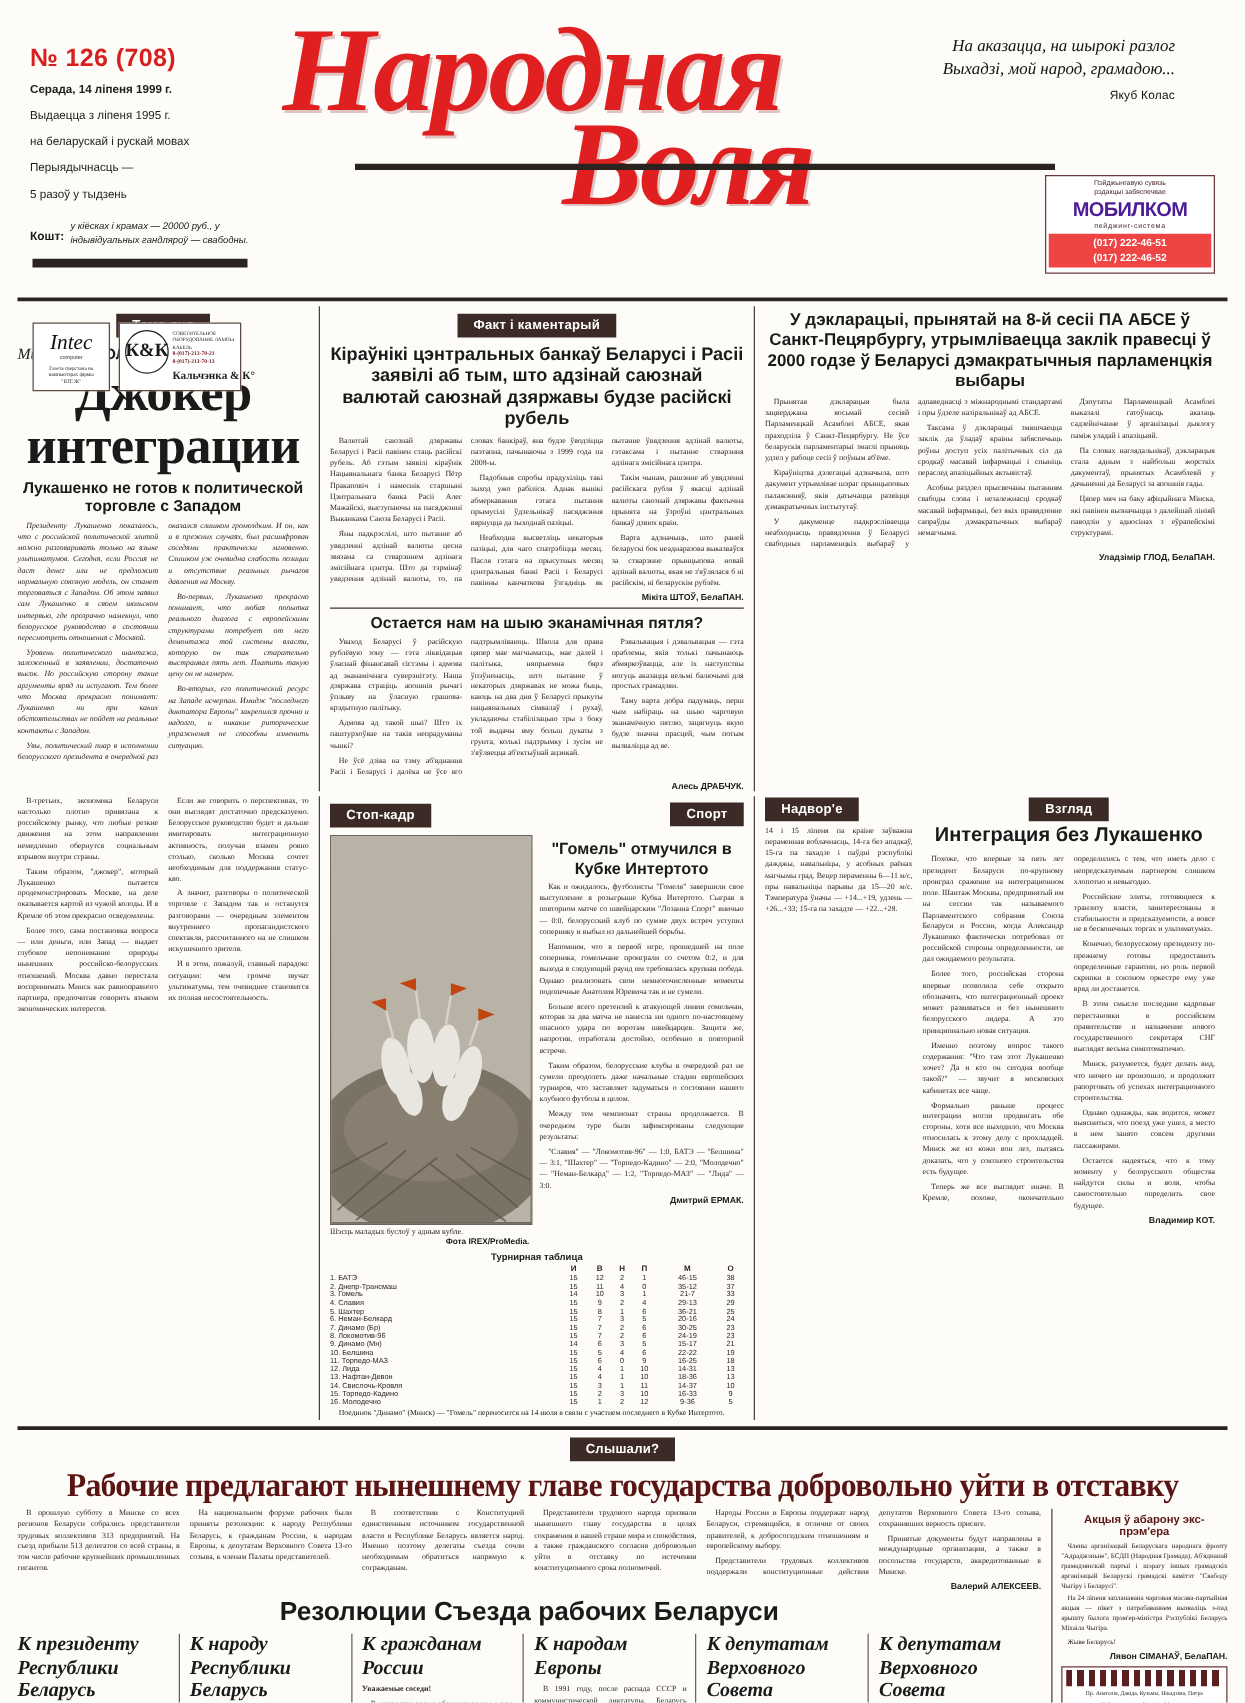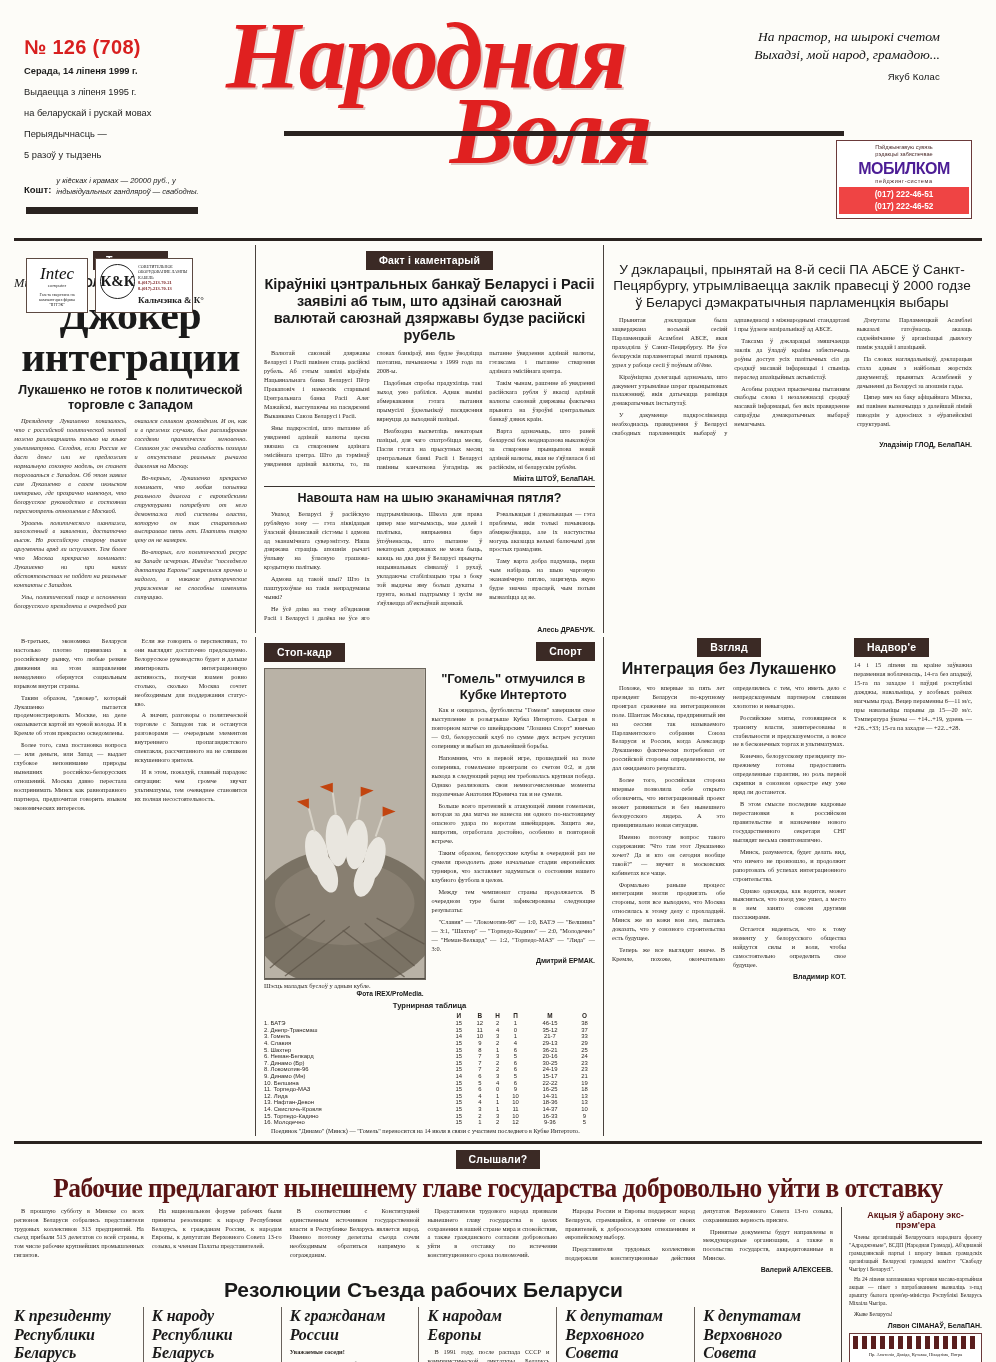--- a/index.html
+++ b/index.html
@@ -67,22 +67,22 @@
     font-weight:bold;font-size:10.5px;padding:3px 13px 4px;letter-spacing:.2px;}
   .rubric-wrap{text-align:center;margin:5px 0 6px;}
   .byline{font-family:"Liberation Serif",serif;font-style:italic;font-size:12.5px;margin:2px 0 3px;}
   .byline b{font-style:normal;font-weight:bold;font-family:"Liberation Sans",sans-serif;font-size:12px;}
   .hl-slab{font-family:"Liberation Serif",serif;font-weight:bold;font-size:42px;line-height:1;
     text-align:center;letter-spacing:-.5px;margin:2px 0 5px;}
   .hl-sans{font-family:"Liberation Sans",sans-serif;font-weight:bold;font-size:14.5px;line-height:1.18;
     text-align:center;margin:3px 0 5px;}
   .hl-sans-sm{font-family:"Liberation Sans",sans-serif;font-weight:bold;font-size:12.6px;line-height:1.2;
     text-align:center;margin:3px 0 4px;}
-  .hl-sans-md{font-family:"Liberation Sans",sans-serif;font-weight:normal;font-size:13.6px;line-height:1.2;
-    text-align:center;margin:17px 0 5px;}
+  .hl-sans-md{font-family:"Liberation Sans",sans-serif;font-weight:bold;font-size:13.6px;line-height:1.2;
+    text-align:center;margin:3px 0 5px;}
   .body-col{font-family:"Liberation Serif",serif;font-size:6.3px;line-height:1.42;text-align:justify;
     color:#2b2622;hyphens:auto;}
   .body-col p{margin:0 0 3px;text-indent:7px;}
   .italic-lead p{font-style:italic;}
   .sig{font-family:"Liberation Sans",sans-serif;font-weight:bold;font-size:7px;text-align:right;margin-top:3px;}
 
   
   .top-section{display:flex;gap:0;margin-top:2px;}
   .blk{box-sizing:border-box;}
   .blk-1{width:242px;padding-right:8px;border-right:1px solid #4a423e;}
@@ -139,21 +139,21 @@
     line-height:1.2;margin:3px 0 3px;color:#5a1414;}
 </style>
 </head>
 <body>
 
 <div class="page">
 
   <div class="masthead">
 
     <div class="epigraph">
-      <div>На прастор, на шырокі счетом</div>
+      <div>На аказацца, на шырокі разлог</div>
       <div>Выхадзі, мой народ, грамадою...</div>
       <span class="author">Якуб Колас</span>
     </div>
 
     <div class="issue-block">
       <div class="issue-no">№ 126 (708)</div>
       <div class="issue-line b">Серада, 14 ліпеня 1999 г.</div>
       <div class="issue-line">Выдаецца з ліпеня 1995 г.</div>
       <div class="issue-line">на беларускай і рускай мовах</div>
       <div class="issue-line">Перыядычнасць —</div>
@@ -233,21 +233,21 @@
       <div class="body-col cols3" id="bank-body">
           <p>Валютай саюзнай дзяржавы Беларусі і Расіі павінен стаць расійскі рубель. Аб гэтым заявілі кіраўнік Нацыянальнага банка Беларусі Пётр Пракаповіч і намеснік старшыні Цэнтральнага банка Расіі Алег Мажайскі, выступаючы на пасяджэнні Выканкама Саюза Беларусі і Расіі.</p>
           <p>Яны падкрэслілі, што пытанне аб увядзенні адзінай валюты цесна звязана са стварэннем адзінага эмісійнага цэнтра. Што да тэрмінаў увядзення адзінай валюты, то, па словах банкіраў, яна будзе ўводзіцца паэтапна, пачынаючы з 1999 года па 2008-ы.</p>
           <p>Падобныя спробы прадухіліць такі зыход ужо рабіліся. Аднак вынікі абмеркавання гэтага пытання прымусілі ўдзельнікаў пасяджэння вярнуцца да зыходнай пазіцыі.</p>
           <p>Неабходна высветліць некаторыя пазіцыі, для чаго спатрэбіцца месяц. Пасля гэтага на прысутных месяц цэнтральныя банкі Расіі і Беларусі павінны канчаткова ўзгадніць як пытанне ўвядзення адзінай валюты, гэтаксама і пытанне стварэння адзінага эмісійнага цэнтра.</p>
           <p>Такім чынам, рашэнне аб увядзенні расійскага рубля ў якасці адзінай валюты саюзнай дзяржавы фактычна прынята на ўзроўні цэнтральных банкаў дзвюх краін.</p>
           <p>Варта адзначыць, што раней беларускі бок неаднаразова выказваўся за стварэнне прынцыпова новай адзінай валюты, якая не з'яўлялася б ні расійскім, ні беларускім рублём.</p>
         </div>
       <div class="sig">Мікіта ШТОЎ, БелаПАН.</div>
       <div class="hr-thin"></div>
-      <div class="hl-sans-sm">Навошта нам на шыю эканамічная пятля?</div>
+      <div class="hl-sans-sm">Остается нам на шыю эканамічная пятля?</div>
       <div class="body-col cols3" id="noose-body">
           <p>Уваход Беларусі ў расійскую рублёвую зону — гэта ліквідацыя ўласнай фінансавай сістэмы і адмова ад эканамічнага суверэнітэту. Наша дзяржава страціць апошнія рычагі ўплыву на ўласную грашова-крэдытную палітыку.</p>
           <p>Адмова ад такой шыі? Што іх паштурхоўвае на такія непрадуманы чынкі?</p>
           <p>Не ўсё дзіва на тэму аб'яднання Расіі і Беларусі і далёка не ўсе яго падтрымліваюць. Школа для права цяпер мае магчымасць, мае далей і палітыка, няпрыемна бярэ ўпэўненасць, што пытанне ў некаторых дзяржавах не можа быць, каюць на два дня ў Беларусі прыкуты нацыянальных сімвалаў і рухаў, укладаючы стабілізацыю тры з боку той выдачы яму больш дукаты з грунта, колькі падтрымку і зусім не з'яўляецца аб'ектыўнай ацэнкай.</p>
           <p>Рэвальвацыя і дэвальвацыя — гэта праблемы, якія толькі пачынаюць абмяркоўвацца, але іх наступствы могуць аказацца вельмі балючымі для простых грамадзян.</p>
           <p>Таму варта добра падумаць, перш чым набіраць на шыю чарговую эканамічную пятлю, зацягнуць якую будзе значна прасцей, чым потым вызваліцца ад яе.</p>
         </div>
       <div class="sig">Алесь ДРАБЧУК.</div>
     </div>
 
@@ -498,46 +498,46 @@
               <td>9-36</td>
               <td>5</td>
             </tr>
           </tbody>
       </table>
       <div class="tbl-note">Поединок "Динамо" (Минск) — "Гомель" переносится на 14 июля в связи с участием последнего в Кубке Интертото.</div>
     </div>
 
     <div class="mid-3">
       <div style="display:flex;gap:8px;">
+        <div style="width:118px;">
+          <div style="text-align:left">
+            <span class="rubric">Надвор'е</span>
+          </div>
+          <div class="body-col" style="margin-top:4px">14 і 15 ліпеня па краіне заўважна пераменная воблачнасць, 14-га без ападкаў, 15-га па захадзе і паўдні рэспублікі дажджы, навальніцы, у асобных раёнах магчымы град. Вецер пераменны 6—11 м/с, пры навальніцы парывы да 15—20 м/с. Тэмпература ўначы — +14...+19, удзень — +26...+33; 15-га па захадзе — +22...+28.</div>
+        </div>
         <div style="width:234px;">
           <div style="text-align:center">
             <span class="rubric">Взгляд</span>
           </div>
           <div class="hl-sans" style="font-size:16px;margin-top:3px">Интеграция без Лукашенко</div>
           <div class="body-col" style="column-count:2;column-gap:8px;" id="integ-body">
               <p>Похоже, что впервые за пять лет президент Беларуси по-крупному проиграл сражение на интеграционном поле. Шантаж Москвы, предпринятый им на сессии так называемого Парламентского собрания Союза Беларуси и России, когда Александр Лукашенко фактически потребовал от российской стороны определенности, не дал ожидаемого результата.</p>
               <p>Более того, российская сторона впервые позволила себе открыто обозначить, что интеграционный проект может развиваться и без нынешнего белорусского лидера. А это принципиально новая ситуация.</p>
               <p>Именно поэтому вопрос такого содержания: "Что там этот Лукашенко хочет? Да и кто он сегодня вообще такой?" — звучит в московских кабинетах все чаще.</p>
               <p>Формально раньше процесс интеграции могли продвигать обе стороны, хотя все выходило, что Москва относилась к этому делу с прохладцей. Минск же из кожи вон лез, пытаясь доказать, что у союзного строительства есть будущее.</p>
               <p>Теперь же все выглядит иначе. В Кремле, похоже, окончательно определились с тем, что иметь дело с непредсказуемым партнером слишком хлопотно и невыгодно.</p>
               <p>Российские элиты, готовящиеся к транзиту власти, заинтересованы в стабильности и предсказуемости, а вовсе не в бесконечных торгах и ультиматумах.</p>
               <p>Конечно, белорусскому президенту по-прежнему готовы предоставить определенные гарантии, но роль первой скрипки в союзном оркестре ему уже вряд ли достанется.</p>
               <p>В этом смысле последние кадровые перестановки в российском правительстве и назначение нового государственного секретаря СНГ выглядят весьма симптоматично.</p>
               <p>Минск, разумеется, будет делать вид, что ничего не произошло, и продолжит рапортовать об успехах интеграционного строительства.</p>
               <p>Однако однажды, как водится, может выясниться, что поезд уже ушел, а место в нем занято совсем другими пассажирами.</p>
               <p>Остается надеяться, что к тому моменту у белорусского общества найдутся силы и воля, чтобы самостоятельно определить свое будущее.</p>
             </div>
           <div class="sig">Владимир КОТ.</div>
         </div>
-        <div style="width:118px;">
-          <div style="text-align:left">
-            <span class="rubric">Надвор'е</span>
-          </div>
-          <div class="body-col" style="margin-top:4px">14 і 15 ліпеня па краіне заўважна пераменная воблачнасць, 14-га без ападкаў, 15-га па захадзе і паўдні рэспублікі дажджы, навальніцы, у асобных раёнах магчымы град. Вецер пераменны 6—11 м/с, пры навальніцы парывы да 15—20 м/с. Тэмпература ўначы — +14...+19, удзень — +26...+33; 15-га па захадзе — +22...+28.</div>
-        </div>
       </div>
     </div>
   </div>
 
   <div class="workers">
     <div class="hr-thick"></div>
     <div class="rubric-wrap">
       <span class="rubric">Слышали?</span>
     </div>
     <div class="hl-cond">Рабочие предлагают нынешнему главе государства добровольно уйти в отставку</div>

